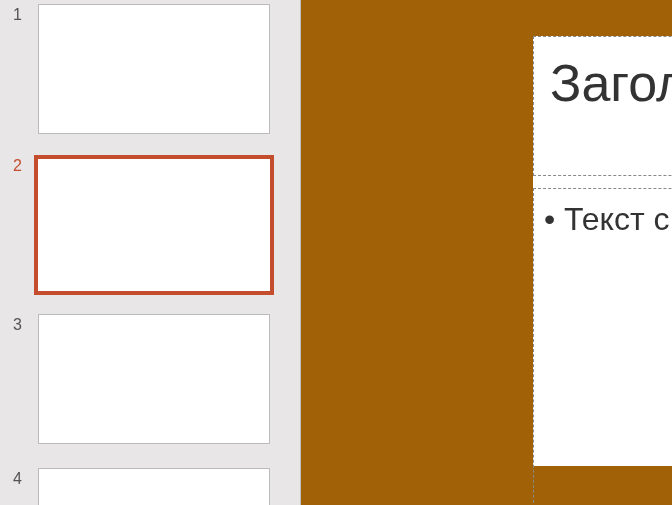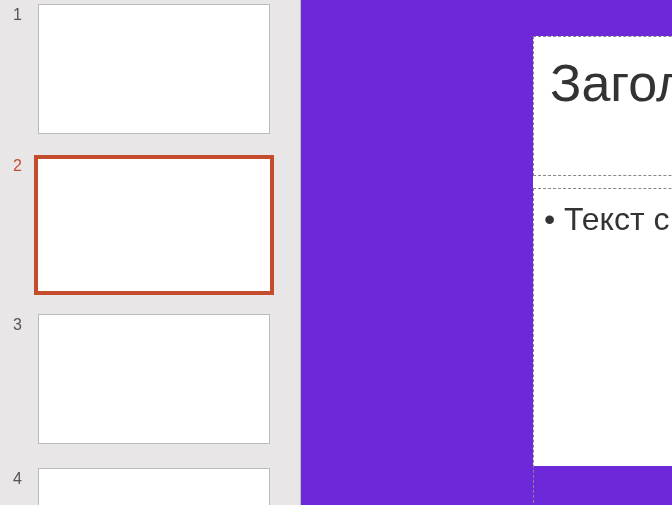--- a/index.html
+++ b/index.html
@@ -58,21 +58,21 @@
       width: 1px;
       height: 505px;
       background: #bfbfbf;
     }
     .canvas-area {
       position: absolute;
       left: 301px;
       top: 0;
       width: 371px;
       height: 505px;
-      background: #6d28d9;
+      background: #a16207;
     }
     .slide-canvas {
       position: absolute;
       left: 232px;
       top: 36px;
       background: #fff;
       width: 600px;
       height: 430px;
     }
     .title-placeholder {

